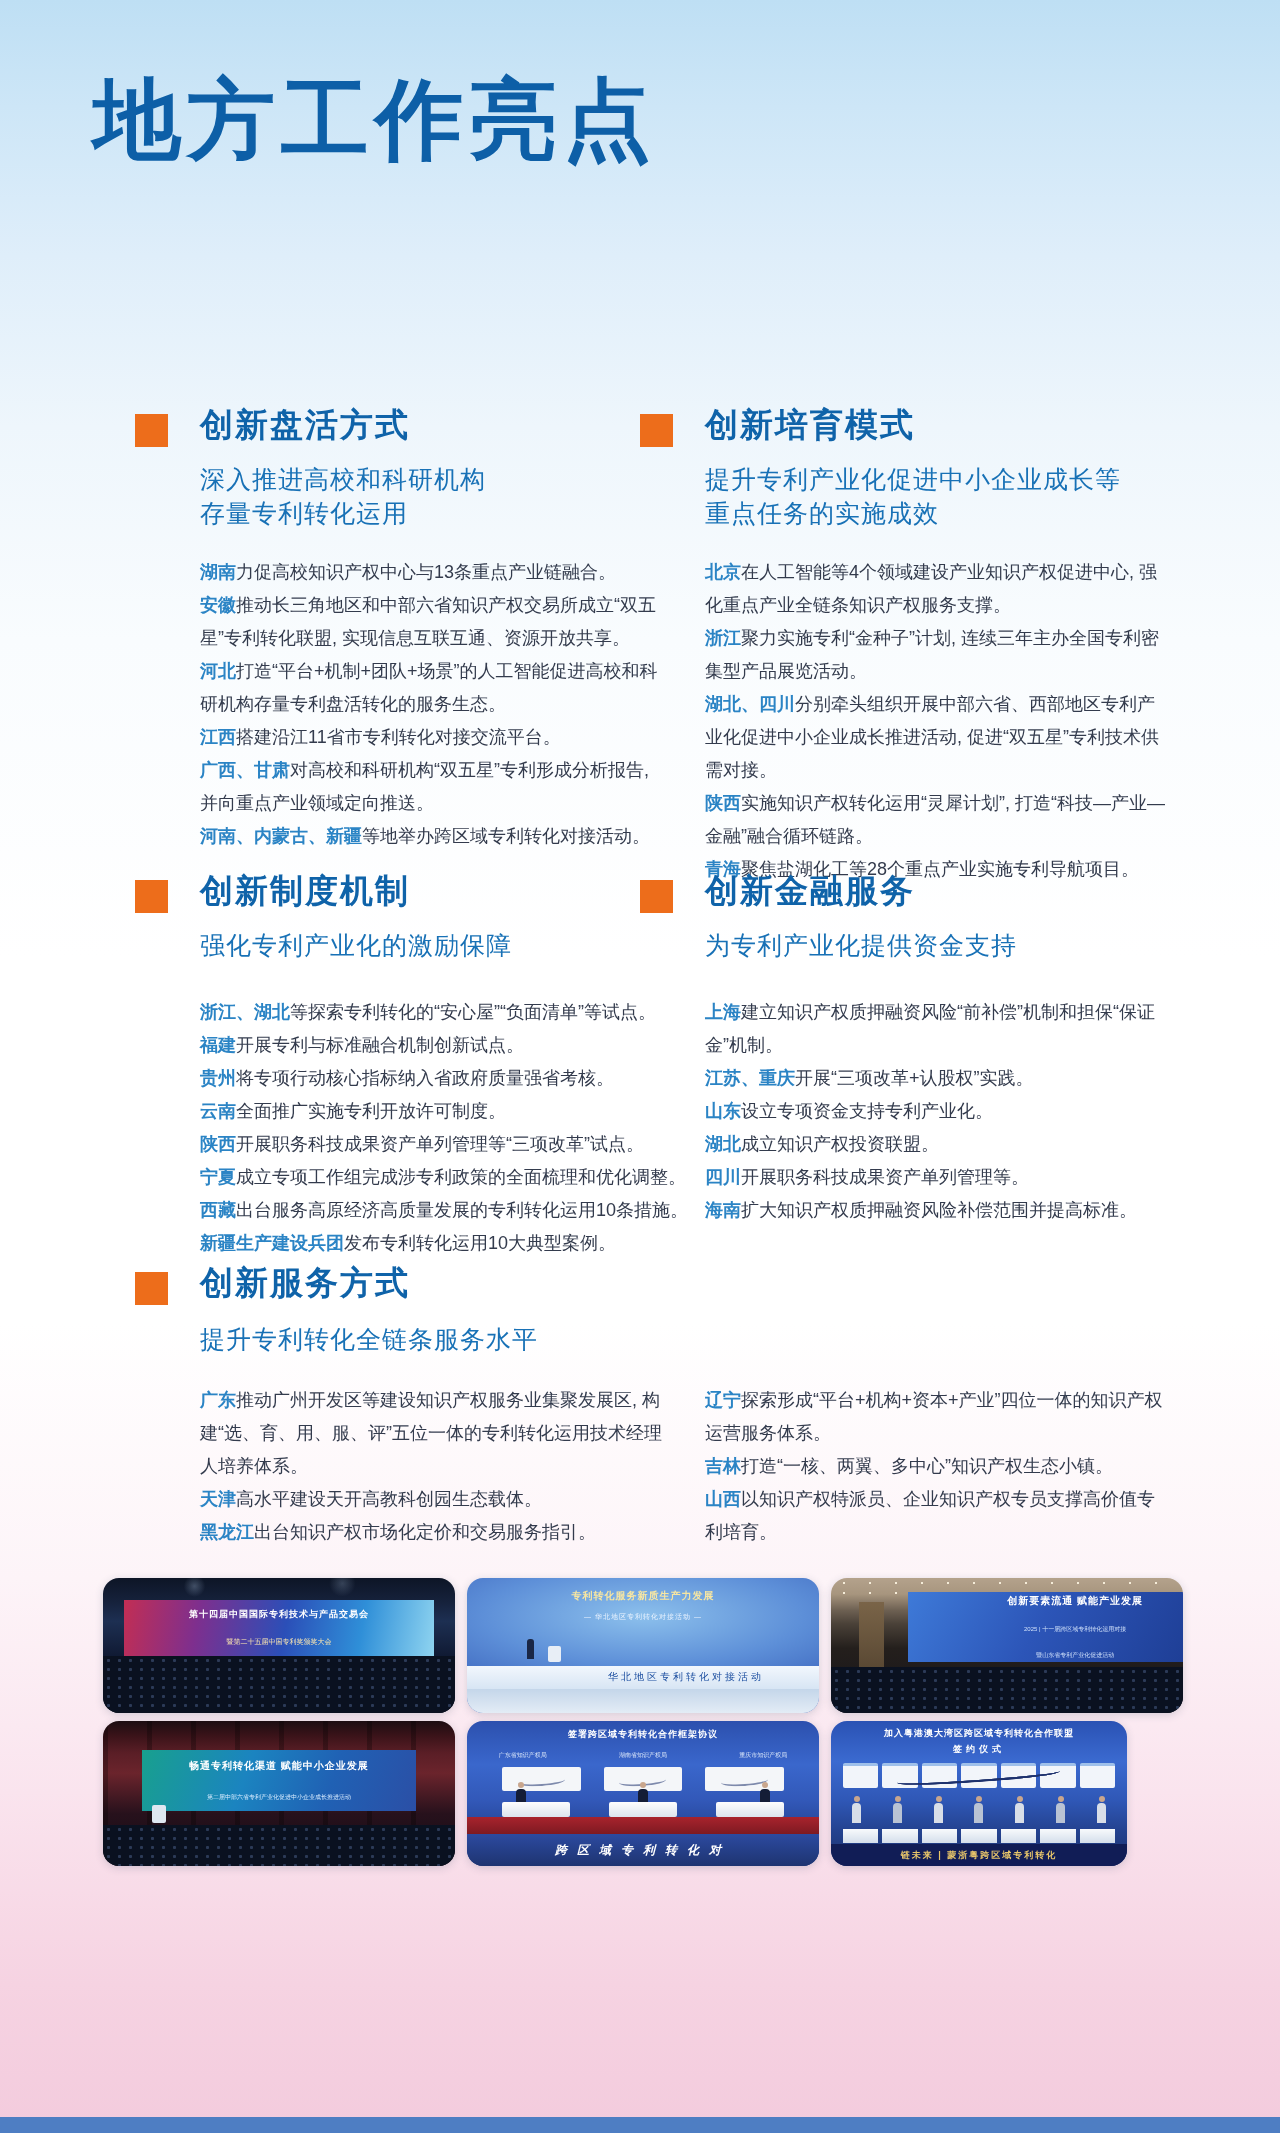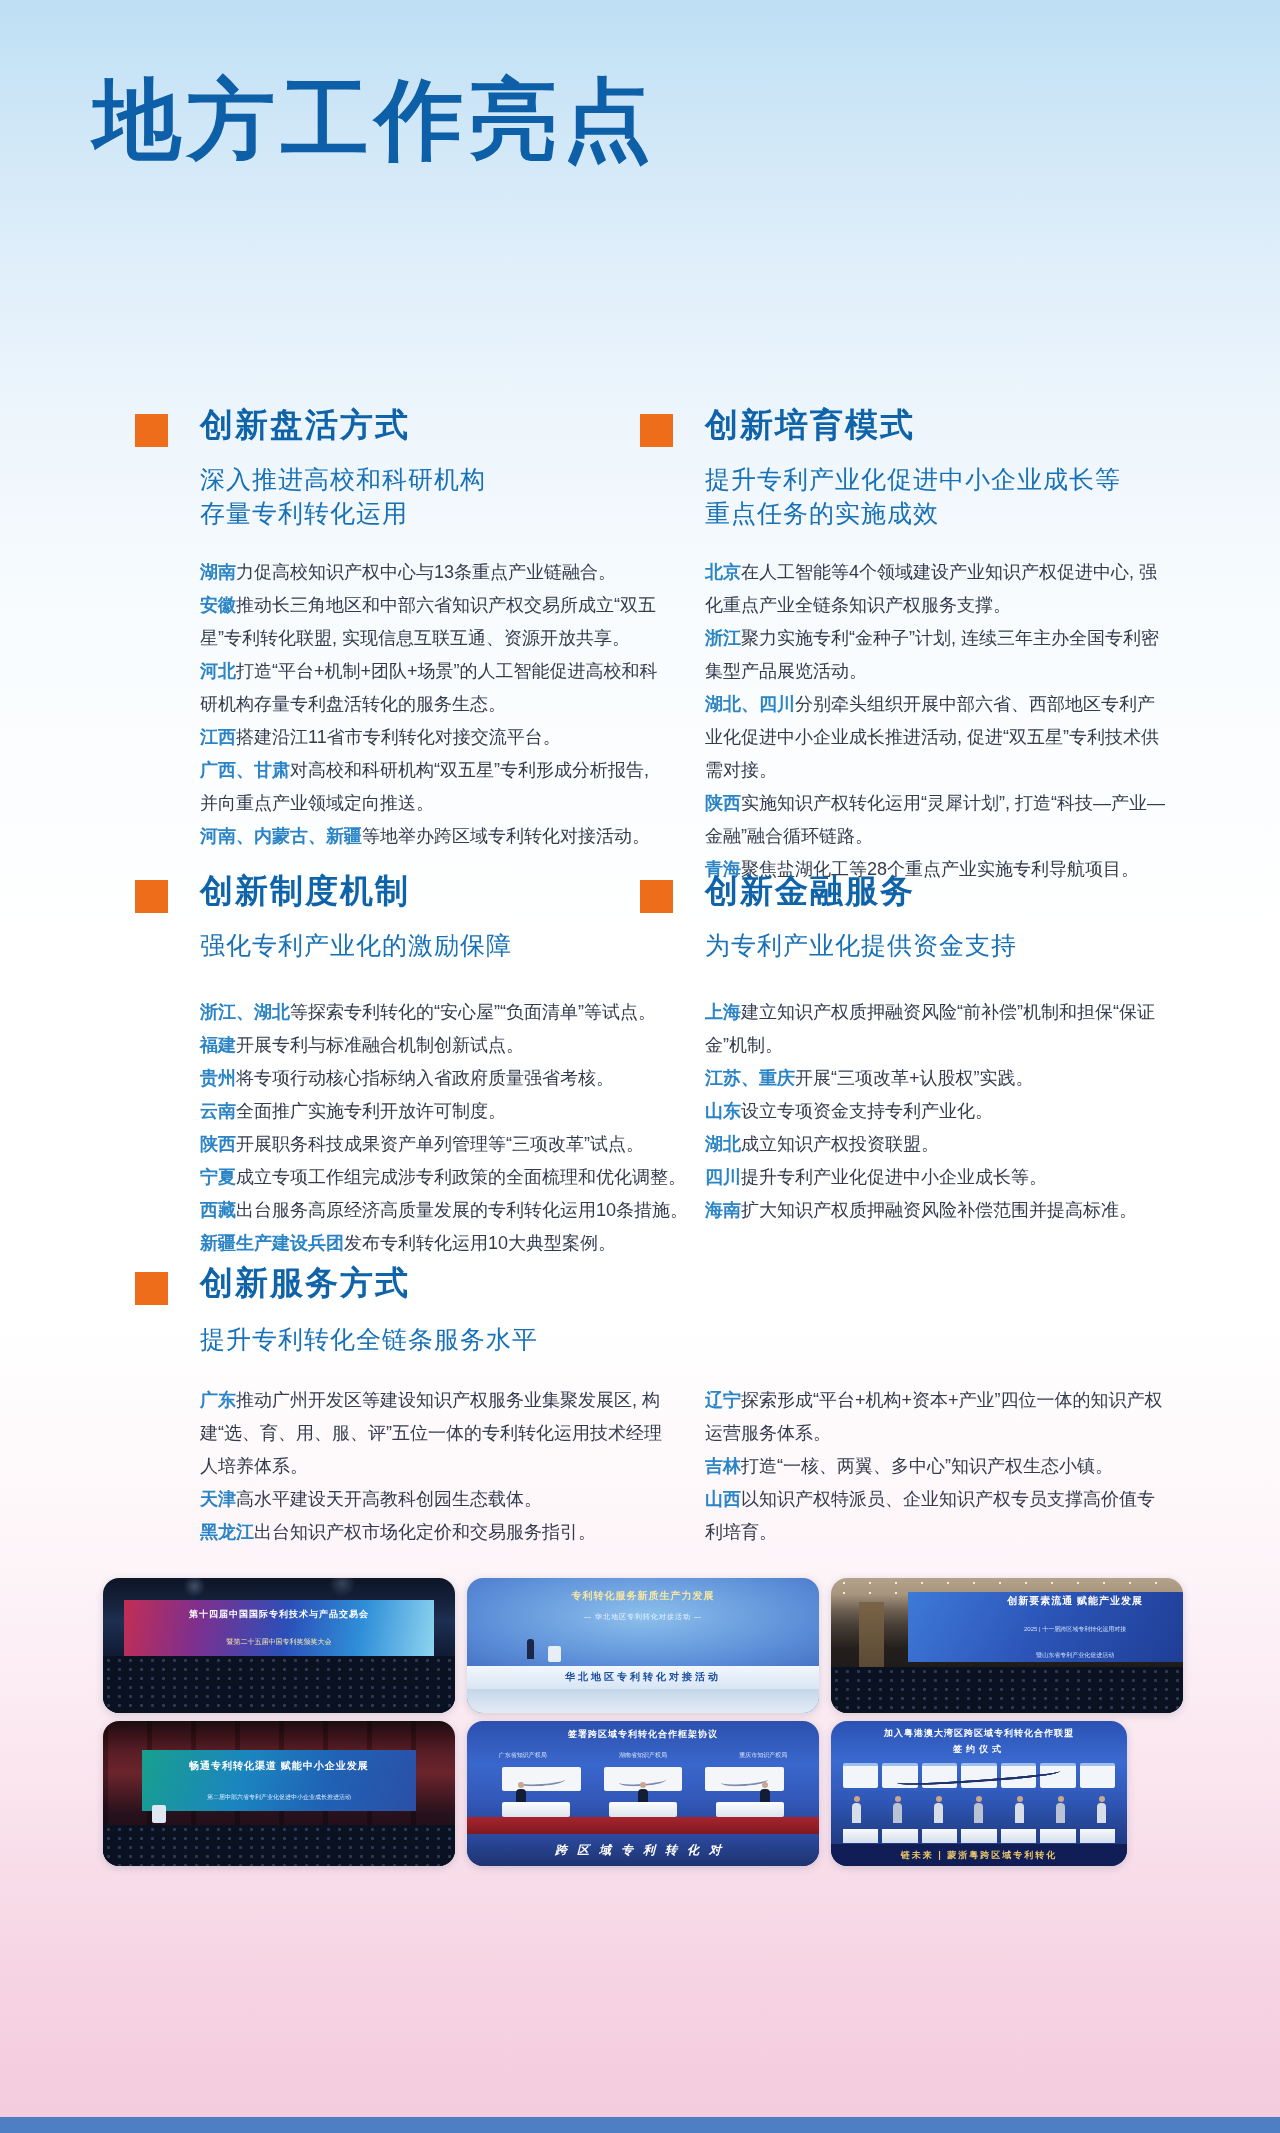--- a/index.html
+++ b/index.html
@@ -39,21 +39,21 @@
       background-image:radial-gradient(circle 2.5px,#2c3a57 55%,transparent 62%);
       background-size:11px 9px;}
   .p1 .crowd{height:42%;}
   .p2{left:467px;top:1578px;width:352px;height:135px;
       background:radial-gradient(ellipse 120% 95% at 50% 28%,#8cc0ec 0%,#5d8fd8 38%,#3a63bc 70%,#2c4fa4 100%);}
   .p2 .t{top:8%;font-size:10px;font-weight:700;color:#f7e6a2;letter-spacing:1px;}
   .p2 .st{top:25%;font-size:7px;color:#eaf3ff;letter-spacing:1px;}
   .p2 .front{position:absolute;bottom:18%;left:0;width:100%;height:17%;
       background:linear-gradient(180deg,#f2f7fd,#d7e5f4);
       display:flex;align-items:center;justify-content:center;
-      font-size:10px;font-weight:700;color:#1d4fa0;letter-spacing:3px;}
+      font-size:10px;font-weight:400;color:#1d4fa0;letter-spacing:3px;padding-left:43px;}
   .p2 .floor{position:absolute;bottom:0;left:0;width:100%;height:18%;
       background:linear-gradient(180deg,#c4d6ea,#e3ecf6);}
   .p2 .spk{position:absolute;left:17%;bottom:40%;width:7px;height:20px;background:#1a2746;border-radius:3px 3px 0 0;}
   .p2 .pod{position:absolute;left:23%;bottom:38%;width:13px;height:16px;background:#e8eef6;border-radius:2px;}
   .p3{left:831px;top:1578px;width:352px;height:135px;
       background:linear-gradient(180deg,#b4a28c 0%,#a7957e 12%,#6d6052 24%,#4a4138 34%,#241f1c 52%,#15131a 100%);}
   .p3::before{content:"";position:absolute;left:0;top:0;width:100%;height:12%;
       background-image:radial-gradient(circle 2px,#f5ecd8 50%,transparent 60%);background-size:26px 10px;}
   .p3 .screen{position:absolute;left:22%;top:10%;width:72%;height:52%;
       background:linear-gradient(120deg,#3e7ad8 0%,#2c55b8 45%,#1d3c92 100%);
@@ -165,21 +165,21 @@
   <div class="sq" style="left:640px;top:880px"></div>
   <h2 class="sec-title" style="left:705px;top:874px">创新金融服务</h2>
   <div class="sec-sub" style="left:705px;top:928px">
       <div>为专利产业化提供资金支持</div>
     </div>
   <div class="body" style="left:705px;top:996px;width:470px">
       <p><span class="rg">上海</span><span>建立知识产权质押融资风险“前补偿”机制和担保“保证金”机制。</span></p>
       <p><span class="rg">江苏、重庆</span><span>开展“三项改革+认股权”实践。</span></p>
       <p><span class="rg">山东</span><span>设立专项资金支持专利产业化。</span></p>
       <p><span class="rg">湖北</span><span>成立知识产权投资联盟。</span></p>
-      <p><span class="rg">四川</span><span>提升专利产业化促进中小企业成长等。</span></p>
+      <p><span class="rg">四川</span><span>开展职务科技成果资产单列管理等。</span></p>
       <p><span class="rg">海南</span><span>扩大知识产权质押融资风险补偿范围并提高标准。</span></p>
     </div>
 
   <div class="sq" style="left:135px;top:1272px"></div>
   <h2 class="sec-title" style="left:200px;top:1266px">创新服务方式</h2>
   <div class="sec-sub" style="left:200px;top:1322px">
       <div>提升专利转化全链条服务水平</div>
     </div>
   <div class="body" style="left:200px;top:1384px;width:465px">
       <p><span class="rg">广东</span><span>推动广州开发区等建设知识产权服务业集聚发展区, 构建“选、育、用、服、评”五位一体的专利转化运用技术经理人培养体系。</span></p>

